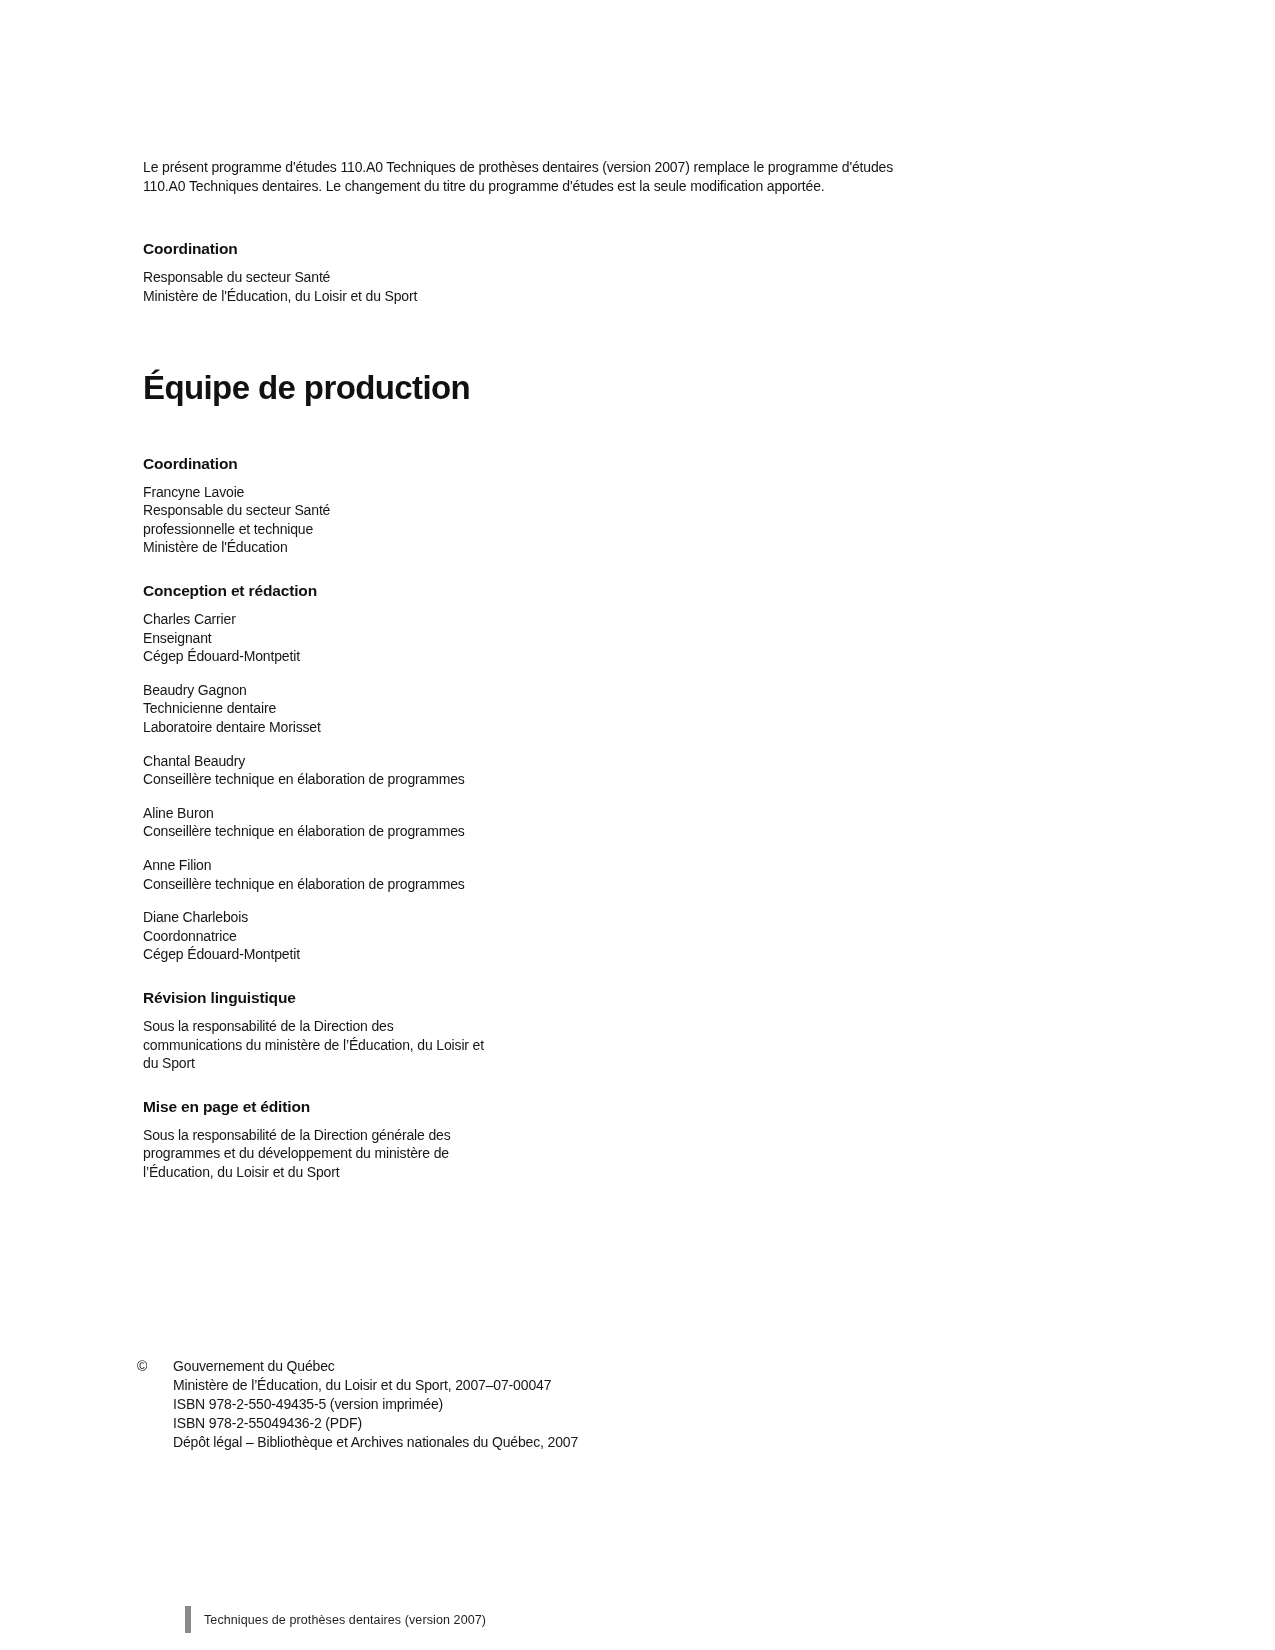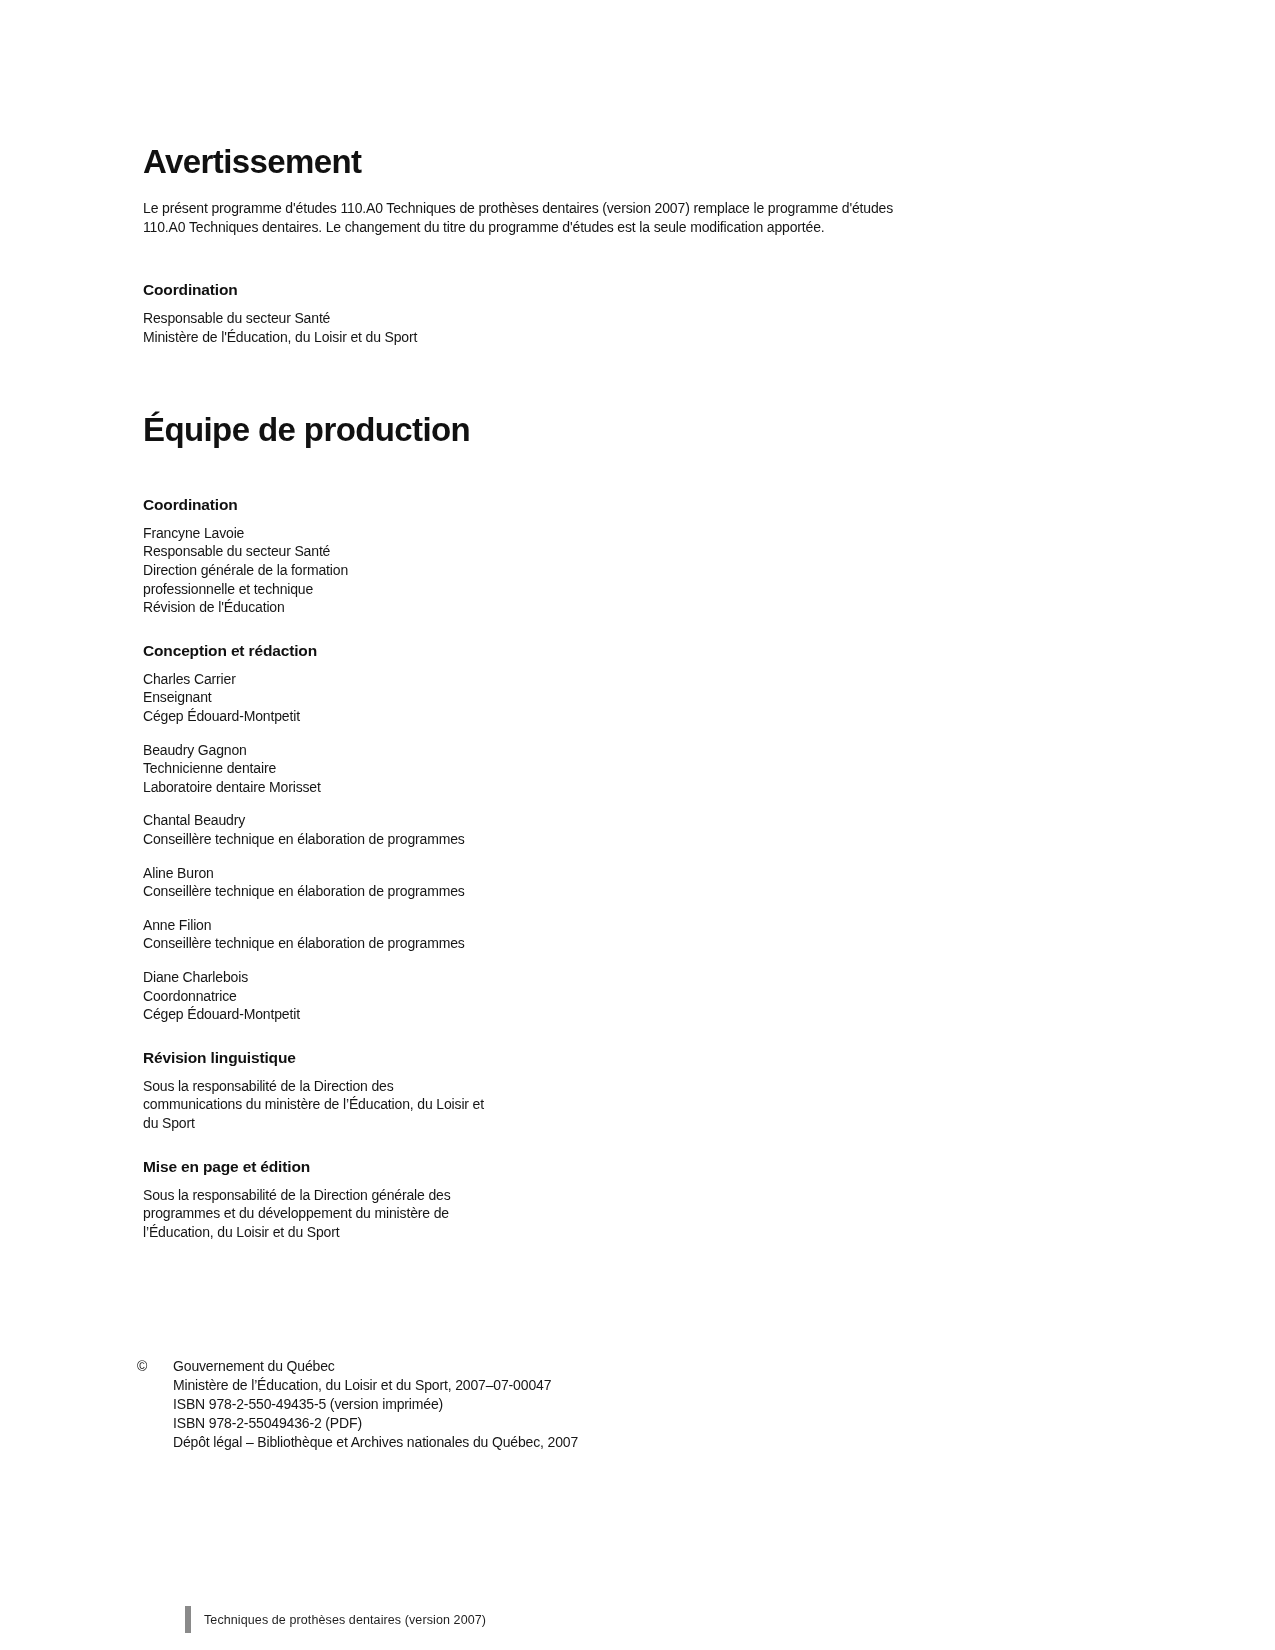--- a/index.html
+++ b/index.html
@@ -74,44 +74,42 @@
     letter-spacing: 0.1px;
     color: #1f1f1f;
     white-space: nowrap;
   }
 </style>
 </head>
 <body>
 
 <div class="page">
 
-  <h1 class="h1">Avertissement</h1>
 
   <div class="para-block">
       <div class="line">Le présent programme d'études 110.A0 Techniques de prothèses dentaires (version 2007) remplace le programme d'études</div>
       <div class="line">110.A0 Techniques dentaires. Le changement du titre du programme d'études est la seule modification apportée.</div>
     </div>
 
   <div class="subheading">Coordination</div>
 
   <div class="pblock">
       <div class="line">Responsable du secteur Santé</div>
       <div class="line">Ministère de l'Éducation, du Loisir et du Sport</div>
     </div>
 
   <h1 class="h1 h1-equipe">Équipe de production</h1>
 
   <div class="groups">
       <div class="subheading">Coordination</div>
       <div class="pblock">
         <div class="line">Francyne Lavoie</div>
         <div class="line">Responsable du secteur Santé</div>
-        <div class="line">Direction générale de la formation</div>
         <div class="line">professionnelle et technique</div>
-        <div class="line">Révision de l'Éducation</div>
+        <div class="line">Ministère de l'Éducation</div>
       </div>
       <div class="subheading">Conception et rédaction</div>
       <div class="pblock">
         <div class="line">Charles Carrier</div>
         <div class="line">Enseignant</div>
         <div class="line">Cégep Édouard-Montpetit</div>
       </div>
       <div class="pblock">
         <div class="line">Beaudry Gagnon</div>
         <div class="line">Technicienne dentaire</div>

